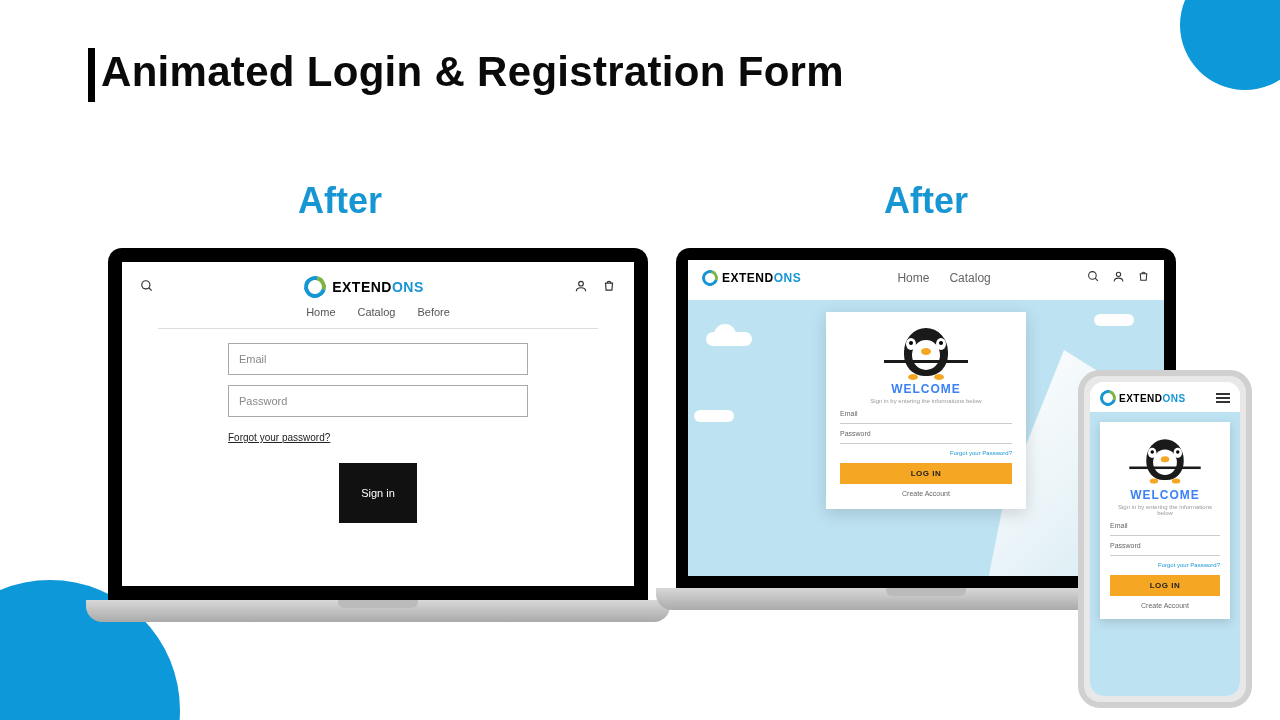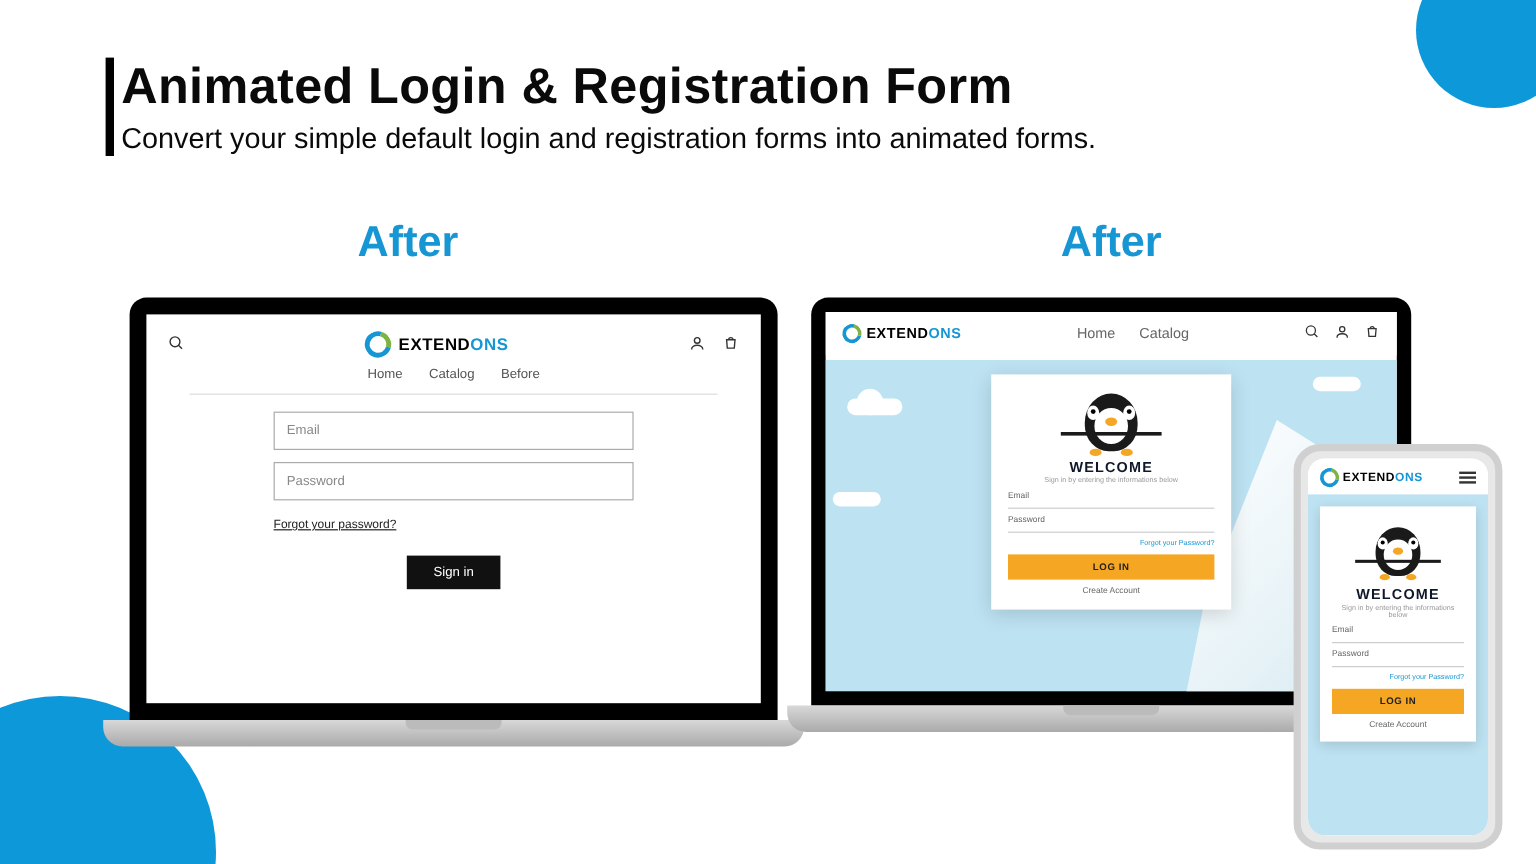--- a/index.html
+++ b/index.html
@@ -23,21 +23,21 @@
 .b-icn-search{font-size:14px;color:#222}
 .b-logo{display:flex;align-items:center;gap:6px}
 .b-logo-text{font-size:14px;font-weight:700;letter-spacing:.5px}
 .b-nav-icons{display:flex;gap:14px;font-size:14px;color:#333}
 .b-menu{display:flex;justify-content:center;gap:22px;font-size:11px;color:#555;margin:8px 0 10px}
 .b-hr{border:none;border-top:1px solid #ddd;margin:0 18px 14px}
 .b-login-title{text-align:center;font-size:24px;font-weight:400;margin-bottom:18px;color:#111}
 .b-form{width:300px;margin:0 auto}
 .b-input{width:100%;height:32px;border:1px solid #aaa;padding:0 10px;font-size:11px;color:#888;margin-bottom:10px;display:flex;align-items:center}
 .b-forgot{font-size:10px;color:#222;text-decoration:underline;display:inline-block;margin-top:2px}
-.b-signin{display:block;margin:18px auto 0;background:#111;color:#fff;border:none;padding:8px 22px;font-size:11px}
+.b-signin{display:block;margin:18px auto 0;background:#111;color:#fff;border:none;padding:24px 22px;font-size:11px}
 .lap-base{width:108%;margin-left:-4%;height:22px;background:linear-gradient(180deg,#d8d8d8,#aaa);border-radius:0 0 16px 16px;position:relative}
 .lap-notch{position:absolute;top:0;left:50%;transform:translateX(-50%);width:80px;height:8px;background:#bbb;border-radius:0 0 6px 6px}
 
 
 .laptop-after{top:248px;left:676px;width:500px}
 .lap-frame2{background:#000;border-radius:14px 14px 0 0;padding:12px;height:340px}
 .lap-screen2{background:#fff;width:100%;height:100%;position:relative;overflow:hidden}
 .a-nav{display:flex;align-items:center;justify-content:space-between;padding:10px 14px;background:#fff}
 .a-logo{display:flex;align-items:center;gap:4px}
 .a-logo-text{font-size:12px;font-weight:700;letter-spacing:.5px}
@@ -54,21 +54,21 @@
 .penguin{width:64px;height:56px;margin:0 auto 4px;position:relative}
 .p-body{position:absolute;top:6px;left:50%;transform:translateX(-50%);width:44px;height:48px;background:#1a1a1a;border-radius:50% 50% 45% 45%}
 .p-belly{position:absolute;top:18px;left:50%;transform:translateX(-50%);width:28px;height:30px;background:#fff;border-radius:50%}
 .p-eye{position:absolute;top:16px;width:10px;height:12px;background:#fff;border-radius:50%}
 .p-eye.l{left:12px}.p-eye.r{right:12px}
 .p-pupil{position:absolute;top:3px;left:3px;width:4px;height:4px;background:#000;border-radius:50%}
 .p-beak{position:absolute;top:26px;left:50%;transform:translateX(-50%);width:10px;height:7px;background:#f5a623;border-radius:50%}
 .p-foot{position:absolute;bottom:-2px;width:10px;height:6px;background:#f5a623;border-radius:50%}
 .p-foot.l{left:14px}.p-foot.r{right:14px}
 .p-bar{position:absolute;top:38px;left:-10px;right:-10px;height:3px;background:#1a1a1a}
-.a-welcome{text-align:center;font-size:12px;font-weight:700;color:#0f172a;letter-spacing:1px;margin-top:2px}
+.a-welcome{text-align:center;font-size:12px;font-weight:700;color:#3b82f6;letter-spacing:1px;margin-top:2px}
 .a-sub{text-align:center;font-size:6px;color:#999;margin:2px 0 6px}
 .a-label{font-size:7px;color:#666;margin-top:4px}
 .a-line{height:1px;background:#ccc;margin:6px 0}
 .a-forgot{text-align:right;font-size:6px;color:#1796d4;margin:4px 0 6px}
 .a-login-btn{width:100%;background:#f5a623;color:#222;border:none;padding:6px 0;font-size:8px;font-weight:700;letter-spacing:.5px}
 .a-create{text-align:center;font-size:7px;color:#666;margin-top:6px}
 
 
 .phone{position:absolute;top:370px;left:1078px;width:174px;height:338px;background:#e8e8e8;border:6px solid #d0d0d0;border-radius:22px;padding:6px;z-index:5}
 .phone-screen{width:100%;height:100%;background:#fff;border-radius:14px;overflow:hidden;position:relative}
@@ -88,21 +88,20 @@
 .ons{color:#1796d4}
 </style>
 </head>
 <body>
 
 <div class="deco-tl"></div>
 <div class="deco-bl"></div>
 
 <div class="header-block">
   <h1 class="page-title">Animated Login &amp; Registration Form</h1>
-  <p class="page-sub">Convert your simple default login and registration forms into animated forms.</p>
 </div>
 
 <div class="labels">
   <div class="lbl lbl-before">After</div>
   <div class="lbl lbl-after">After</div>
 </div>
 
 <div class="laptop laptop-before">
   <div class="lap-frame">
     <div class="lap-screen">

